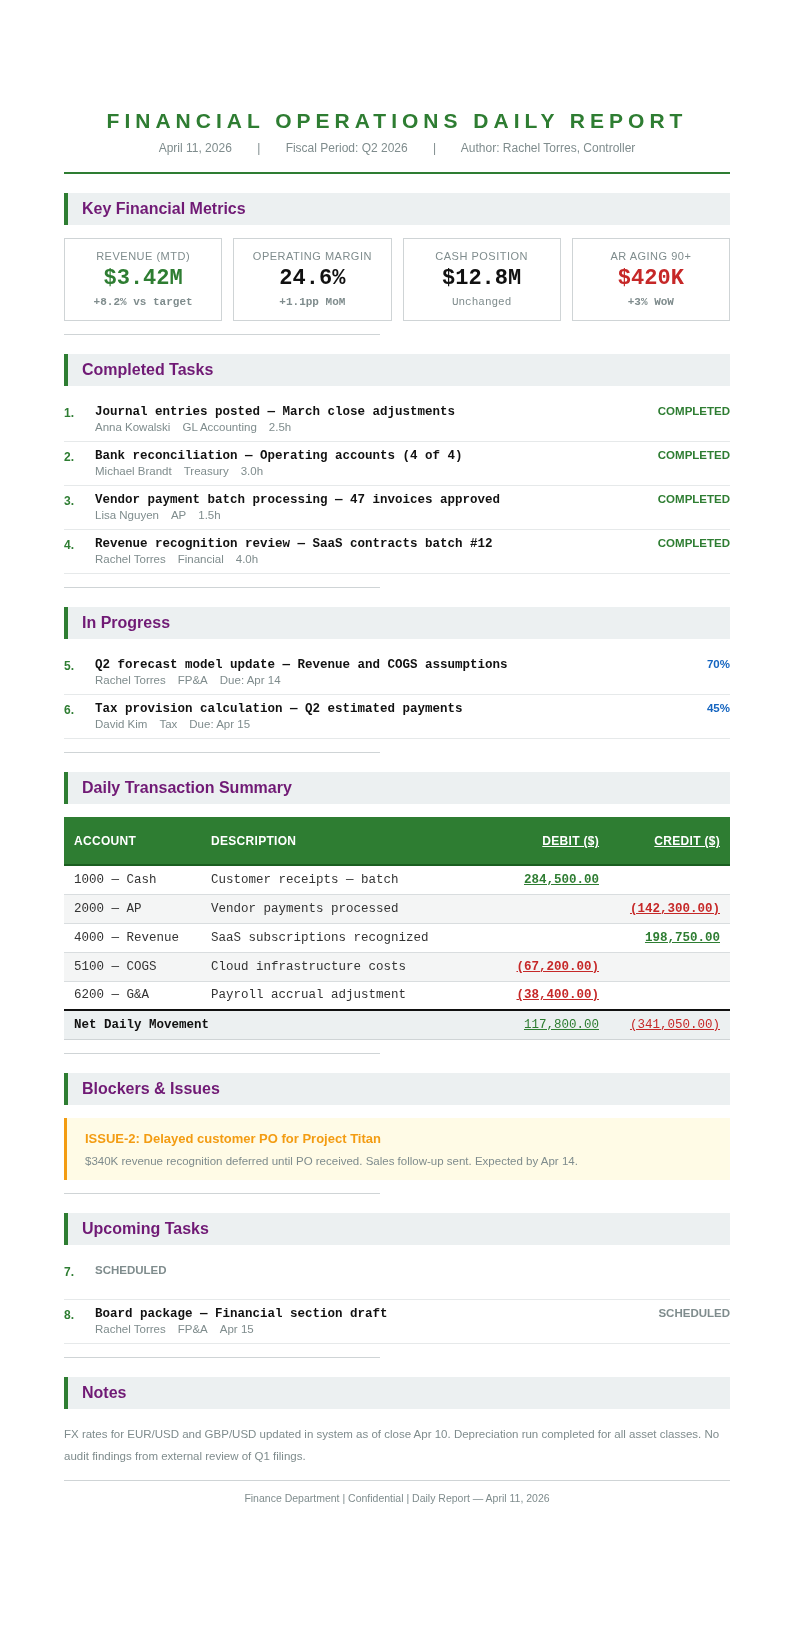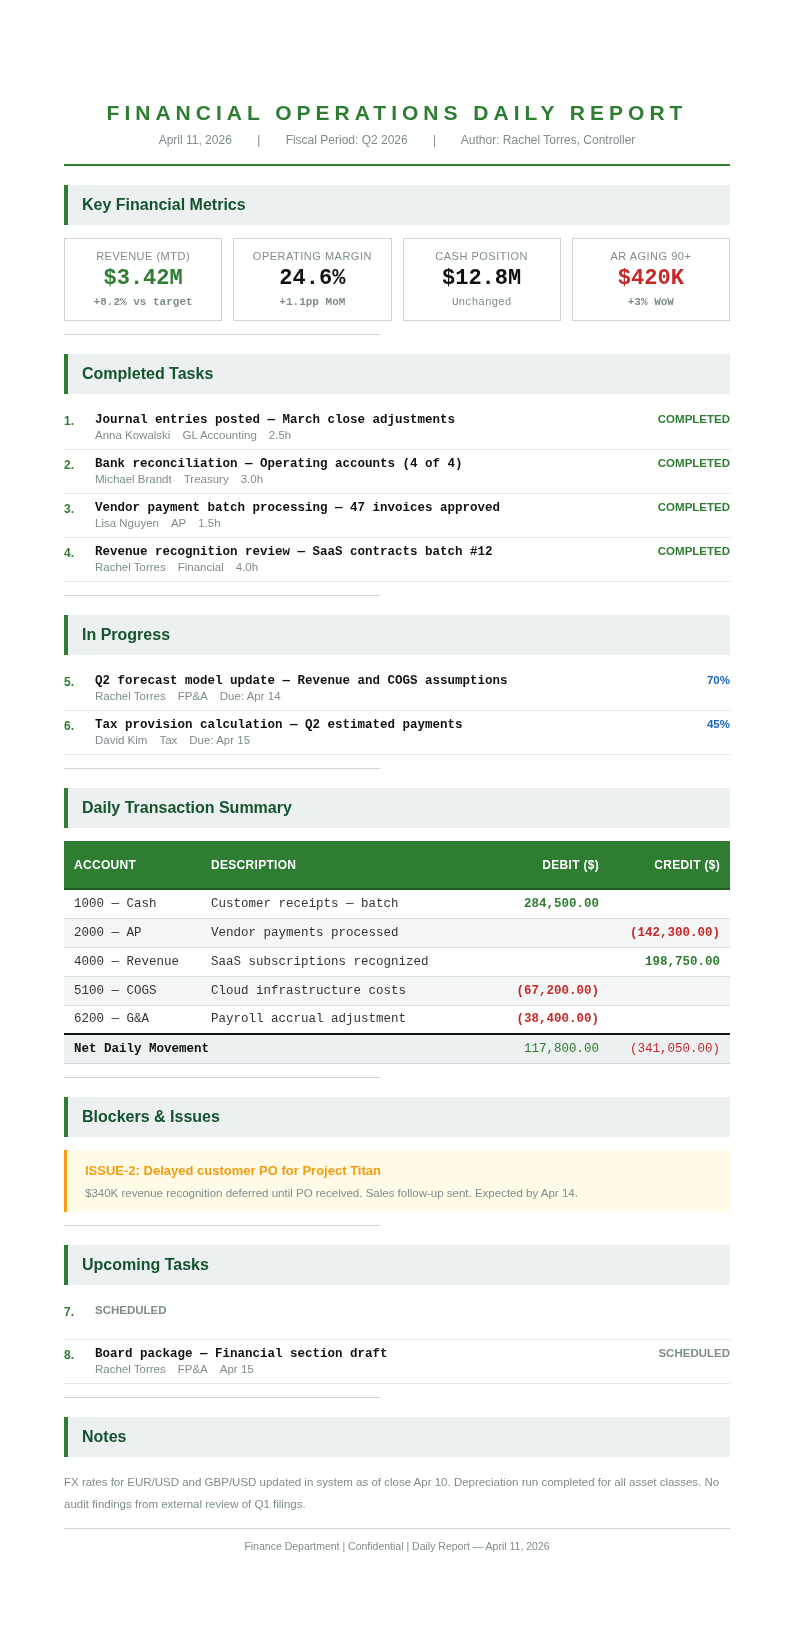--- a/index.html
+++ b/index.html
@@ -6,21 +6,21 @@
     html, body { background: #ffffff; }
     body {
       width: 794px;
       min-height: 1635px;
       font-family: "Liberation Sans", sans-serif;
       color: #333;
       position: relative;
     }
     .page {
       width: 666px;
-      margin: 8px auto;
+      margin: 16px auto;
       padding-top: 92px;
     }
     .report-title {
       text-align: center;
       color: #2e7d32;
       font-size: 21px;
       font-weight: bold;
       letter-spacing: 5px;
       line-height: 26px;
     }
@@ -33,26 +33,26 @@
     }
     .meta-line .sep { display: inline-block; margin: 0 22px; }
     .header-rule {
       height: 2px;
       background: #2e7d32;
       margin-top: 16px;
     }
     .section-head {
       background: #ecf0f1;
       border-left: 4px solid #2e7d32;
-      height: 40px;
+      height: 32px;
       margin-top: 19px;
       padding-left: 14px;
       display: flex;
       align-items: center;
-      color: #14532d;
+      color: #701a75;
       font-weight: bold;
       font-size: 16px;
     }
     .divider {
       width: 316px;
       height: 1px;
       background: #cfd4d6;
       margin-top: 13px;
       margin-bottom: 0;
     }
@@ -144,21 +144,21 @@
       background: #2e7d32;
       color: #fff;
       font-size: 12px;
       font-weight: bold;
       text-align: left;
       height: 48px;
       padding: 0 10px;
       border-bottom: 2px solid #1b5e20;
       letter-spacing: 0.3px;
     }
-    .txn-table th.num, .txn-table td.num { text-align: right; }
+    .txn-table th.num, .txn-table td.num { text-align: right; text-decoration: underline; }
     .txn-table td {
       font-family: "Liberation Mono", monospace;
       font-size: 12.5px;
       height: 29px;
       padding: 0 10px;
       color: #333;
       border-bottom: 1px solid #d9dddf;
     }
     .txn-table tr.alt td { background: #f4f5f5; }
     .txn-table td.pos { color: #2e7d32; font-weight: bold; }

